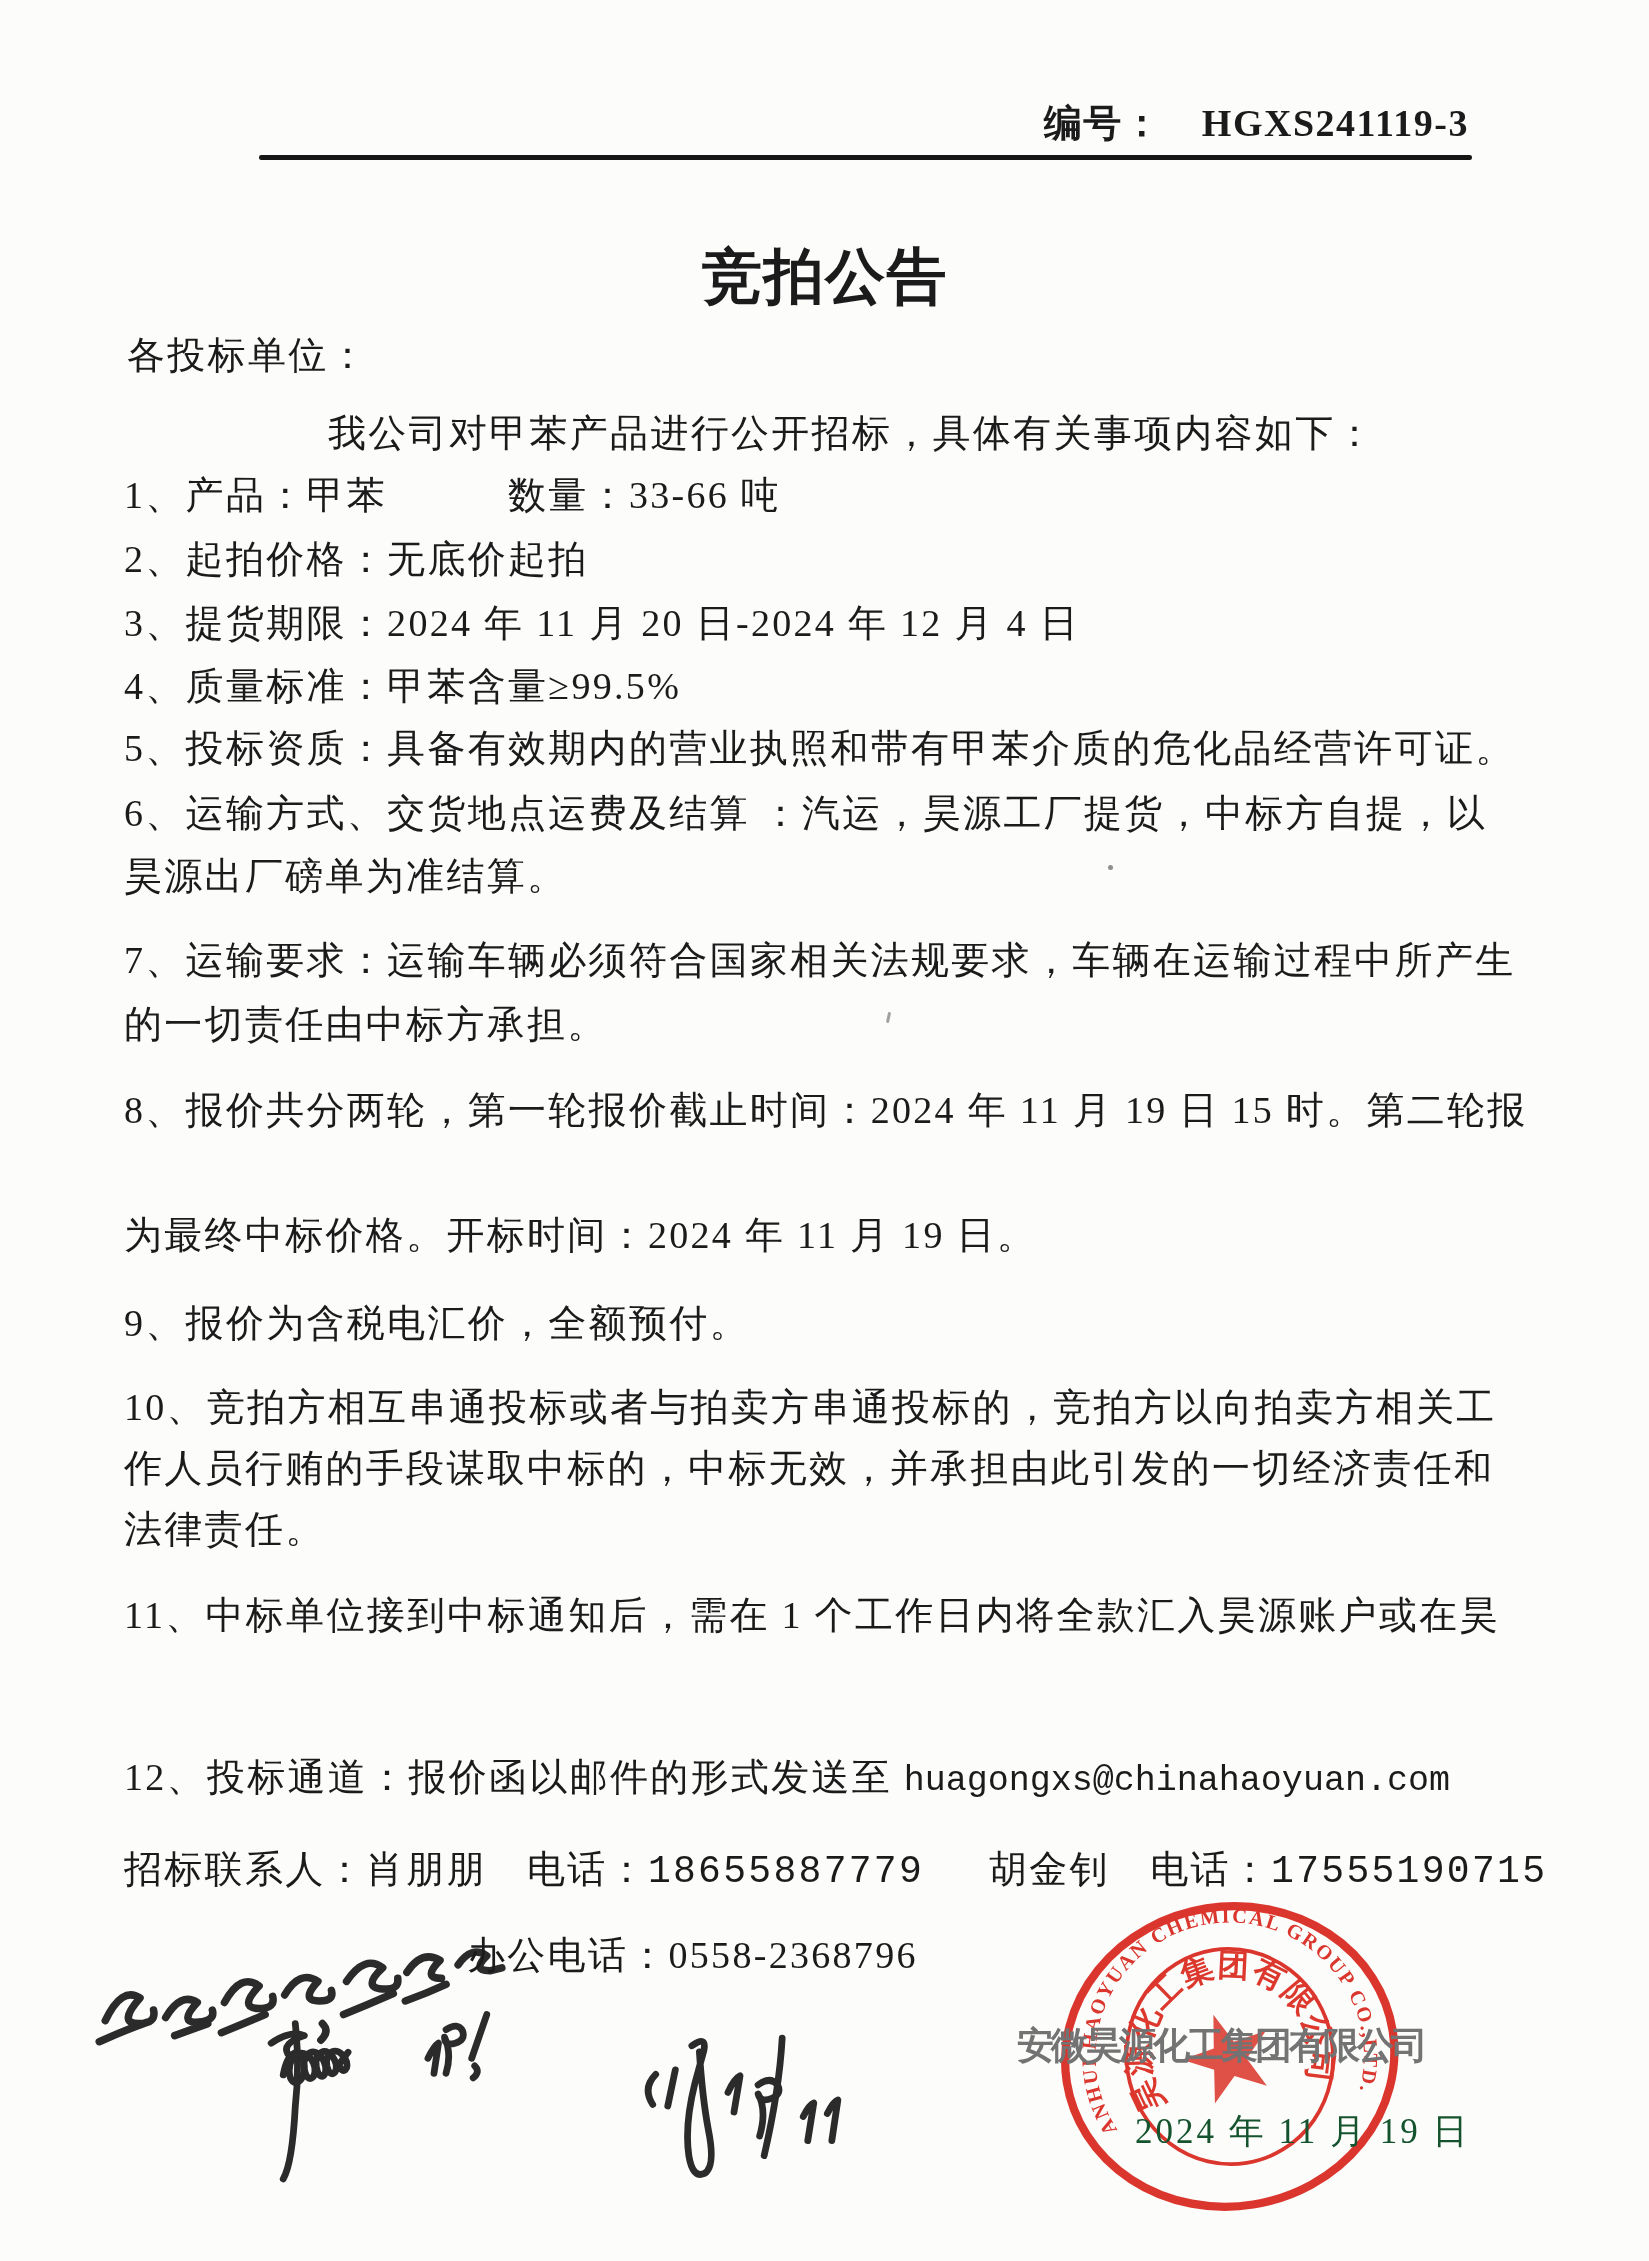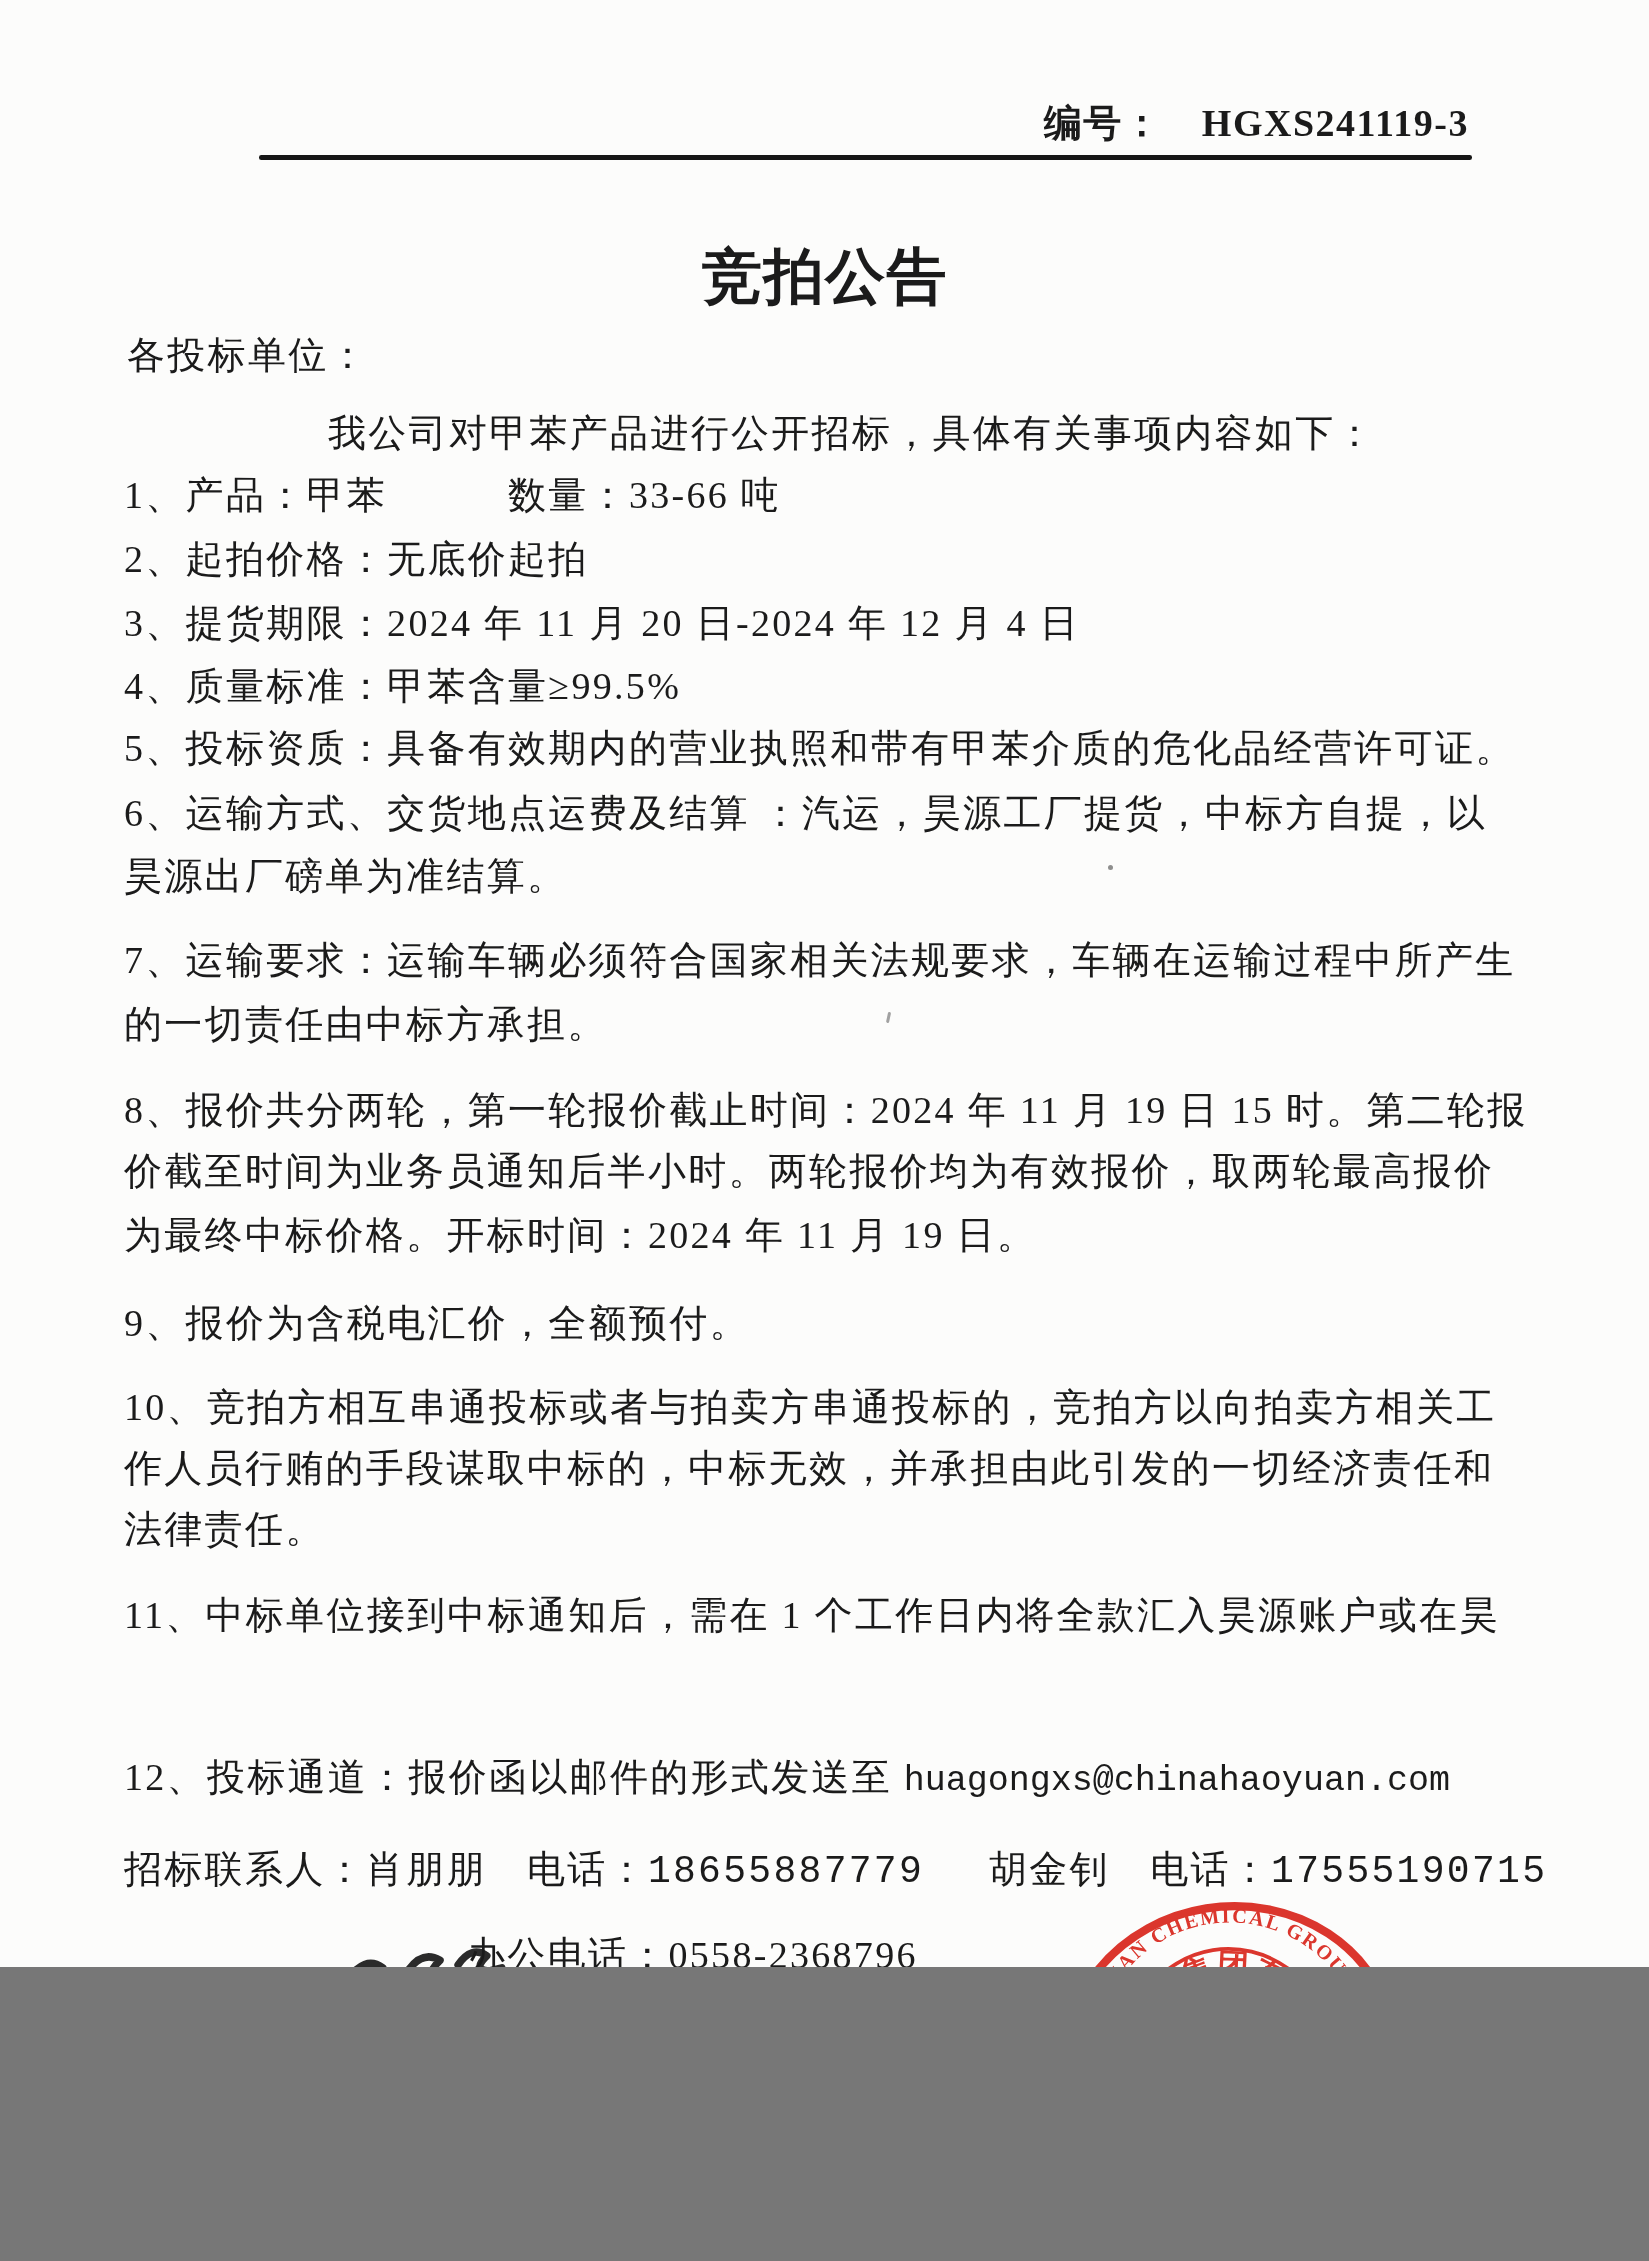--- a/index.html
+++ b/index.html
@@ -1,17 +1,17 @@
 <!DOCTYPE html>
 <html style="font-size:12px"><head>
 <meta charset="utf-8">
 <style>
   html,body{margin:0;padding:0;background:#777;}
   #page{
-    position:relative; width:1650px; height:1967px;
+    position:relative; width:1650px; height:2261px;
     background:#fcfcfb; overflow:hidden;
     font-family:"Liberation Serif", serif; color:#1b1b1b;
   }
   .abs{position:absolute; white-space:pre;}
   .body-line{font-size:38px; line-height:45px; letter-spacing:2.3px; font-weight:500;}
   .doc-no{font-size:38px; font-weight:bold; letter-spacing:1.5px;}
   .doc-title{font-size:60px; font-weight:bold; letter-spacing:1.5px;}
   .rule{position:absolute; background:#161616; border-radius:2.3px;}
   .mono{font-family:"Liberation Mono", monospace; letter-spacing:0px; font-size:35px;}
   .overlay-company{font-size:37px; font-weight:600; letter-spacing:-3px; color:#737373;}
@@ -39,21 +39,20 @@
   <div class="abs body-line" style="left:124px; top:664px;">4、质量标准：甲苯含量≥99.5%</div>
   <div class="abs body-line" style="left:124px; top:726px;">5、投标资质：具备有效期内的营业执照和带有甲苯介质的危化品经营许可证。</div>
 
   <div class="abs body-line" style="left:124px; top:791px;">6、运输方式、交货地点运费及结算 ：汽运，昊源工厂提货，中标方自提，以</div>
   <div class="abs body-line" style="left:124px; top:854px;">昊源出厂磅单为准结算。</div>
 
   <div class="abs body-line" style="left:124px; top:938px;">7、运输要求：运输车辆必须符合国家相关法规要求，车辆在运输过程中所产生</div>
   <div class="abs body-line" style="left:124px; top:1002px;">的一切责任由中标方承担。</div>
 
   <div class="abs body-line" style="left:124px; top:1088px;">8、报价共分两轮，第一轮报价截止时间：2024 年 11 月 19 日 15 时。第二轮报</div>
-  <div class="abs body-line" style="left:124px; top:1149px;">价截至时间为业务员通知后半小时。两轮报价均为有效报价，取两轮最高报价</div>
   <div class="abs body-line" style="left:124px; top:1213px;">为最终中标价格。开标时间：2024 年 11 月 19 日。</div>
 
   <div class="abs body-line" style="left:124px; top:1301px;">9、报价为含税电汇价，全额预付。</div>
 
   <div class="abs body-line" style="left:124px; top:1385px;">10、竞拍方相互串通投标或者与拍卖方串通投标的，竞拍方以向拍卖方相关工</div>
   <div class="abs body-line" style="left:124px; top:1446px;">作人员行贿的手段谋取中标的，中标无效，并承担由此引发的一切经济责任和</div>
   <div class="abs body-line" style="left:124px; top:1507px;">法律责任。</div>
 
   <div class="abs body-line" style="left:124px; top:1593px;">11、中标单位接到中标通知后，需在 1 个工作日内将全款汇入昊源账户或在昊</div>
 

